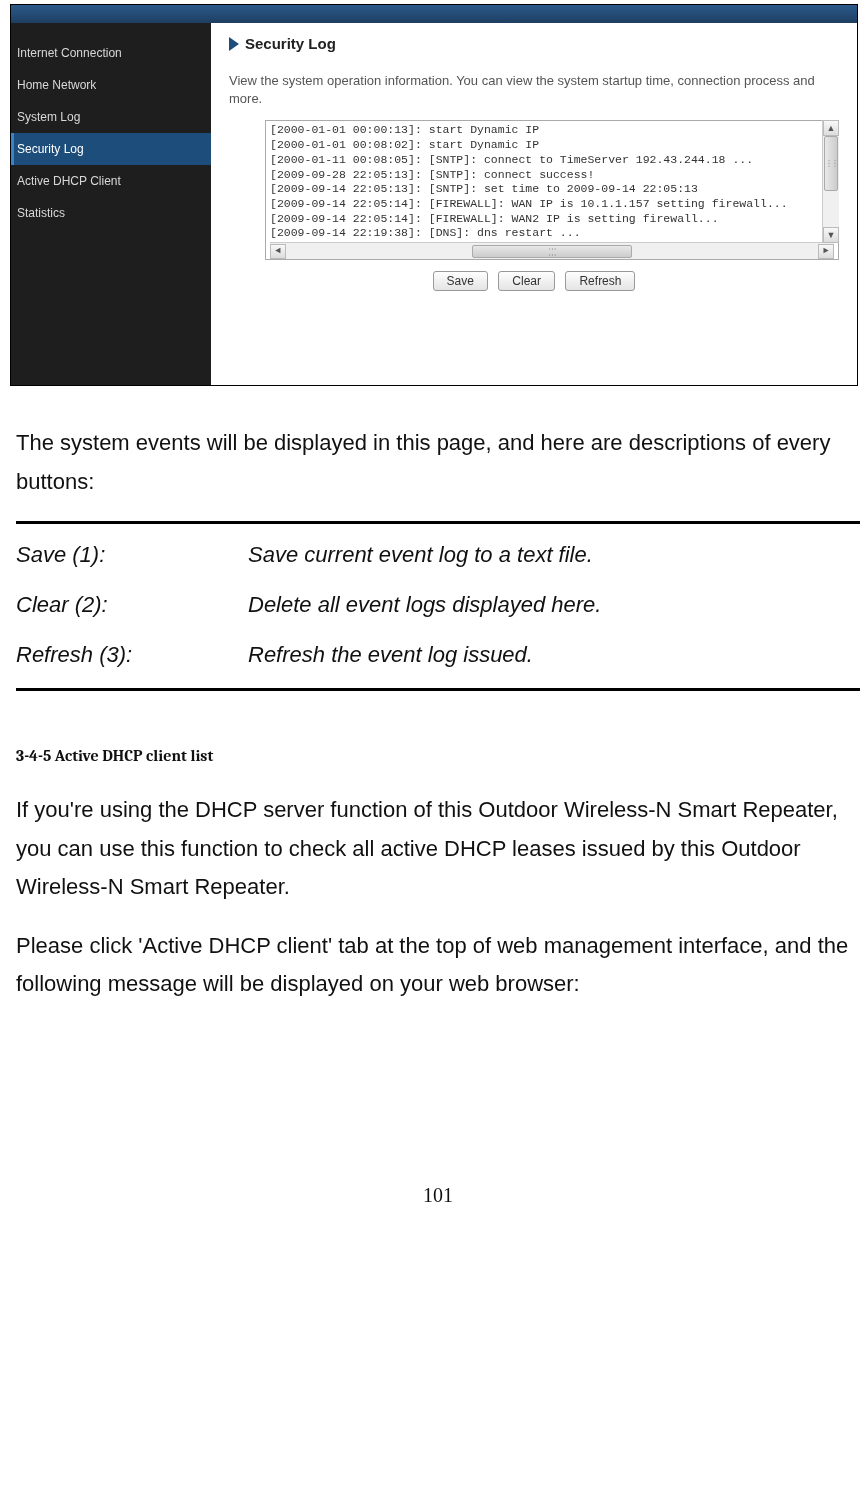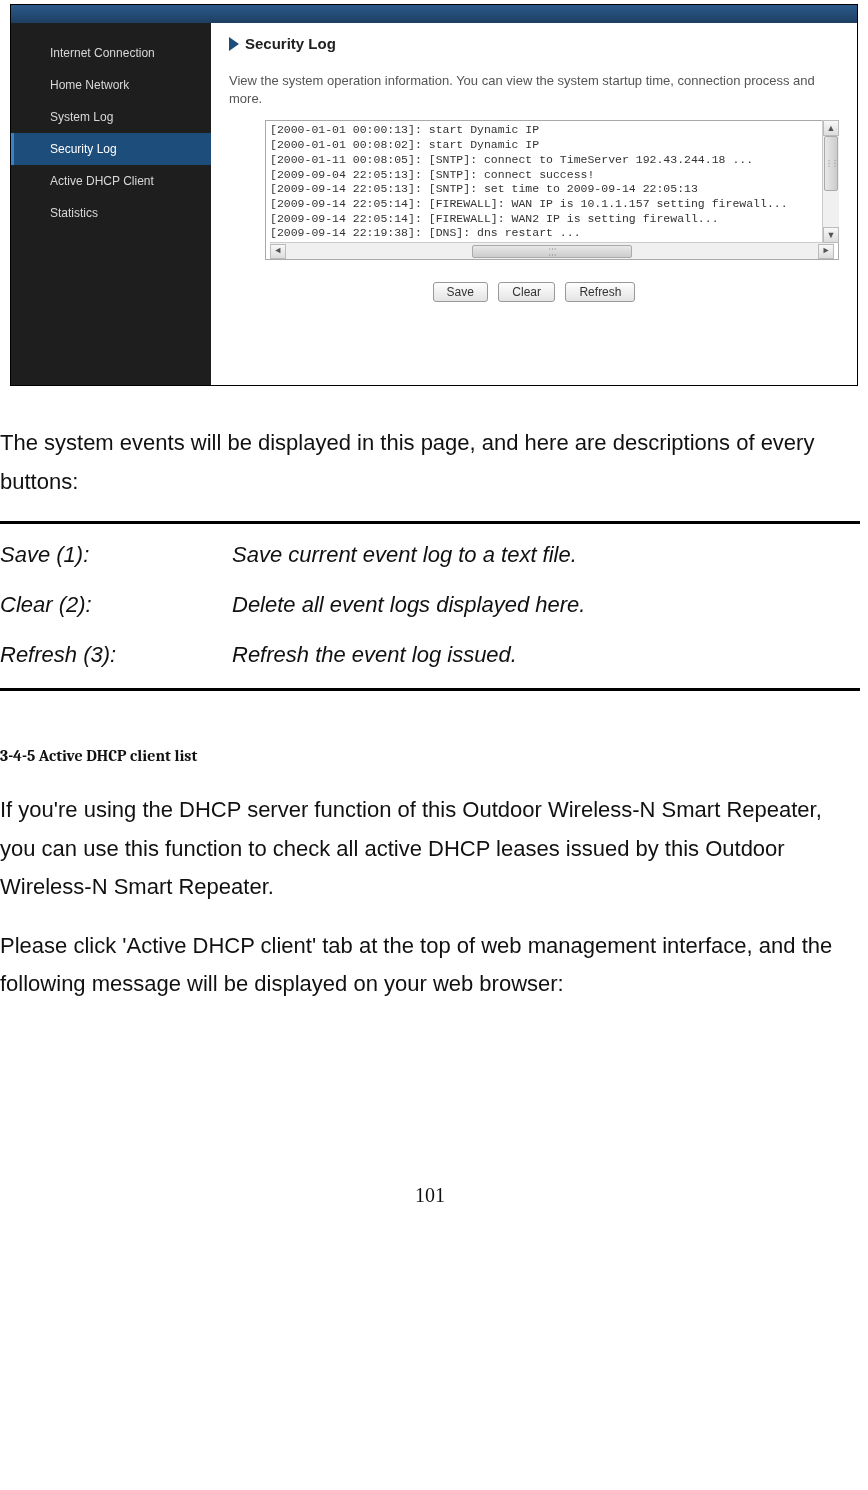--- a/index.html
+++ b/index.html
@@ -3,45 +3,45 @@
   <meta charset="utf-8">
   <style>
     * { box-sizing: border-box; margin: 0; padding: 0; }
     body { font-family: Arial, Helvetica, sans-serif; background: #fff; color: #000; width: 868px; }
     
     
     .screenshot-border { border: 1px solid #000; margin: 4px 10px 0 10px; }
     .top-bar { height: 18px; background: linear-gradient(to bottom, #2b5a8a, #1e3e62); }
     .router-ui { display: flex; background: #fff; }
     .sidebar { width: 200px; background: #1e1e1e; padding: 14px 0 0 0; min-height: 362px; }
-    .sidebar-item { color: #d8d8d8; font-size: 12px; padding: 9px 36px; cursor: pointer; border-left: 3px solid transparent; }
+    .sidebar-item { color: #d8d8d8; font-size: 12px; padding: 9px 3px; cursor: pointer; border-left: 3px solid transparent; }
     .sidebar-item.active { background: #1d4d7a; border-left: 3px solid #3b82c4; color: #fff; }
     .content-pane { flex: 1; padding: 12px 18px 14px 18px; position: relative; }
     .page-header { display: flex; align-items: center; gap: 6px; margin-bottom: 20px; }
     .page-header-arrow { width: 0; height: 0; border-top: 7px solid transparent; border-bottom: 7px solid transparent; border-left: 10px solid #1d4d7a; }
     .page-header-title { font-weight: bold; font-size: 15px; color: #222; }
     .page-desc { font-size: 13px; color: #555; line-height: 1.4; margin-bottom: 12px; }
     .log-container { position: relative; margin-left: 36px; }
     .log-box { border: 1px solid #aaa; background: #fff; font-family: "Courier New", Courier, monospace; font-size: 11.5px; color: #333; padding: 2px 4px 0 4px; line-height: 1.28; white-space: nowrap; overflow: hidden; position: relative; }
     .log-lines { height: 119px; overflow: hidden; }
     .log-hscroll { height: 17px; background: #f0f0f0; border-top: 1px solid #ccc; display:flex; align-items:center; }
     .log-hscroll .arrow-btn { width: 16px; height: 15px; background: linear-gradient(#f8f8f8,#ddd); border:1px solid #bbb; display:flex; align-items:center; justify-content:center; font-size:9px; color:#555;}
     .log-hscroll .track { flex: 1; position: relative; height: 15px; }
     .log-hscroll .thumb { position: absolute; left: 35%; width: 30%; height: 13px; top: 1px; background: linear-gradient(#e8e8e8,#ccc); border:1px solid #aaa; border-radius: 2px; display:flex; align-items:center; justify-content:center;}
     .log-hscroll .thumb::after { content: "⋮⋮"; transform: rotate(90deg); font-size: 8px; color: #888; letter-spacing: -2px;}
     .log-vscroll { position: absolute; right: 0; top: 0; width: 17px; bottom: 17px; background: #f0f0f0; border-left: 1px solid #ccc; display: flex; flex-direction: column; }
     .log-vscroll .arrow-btn { height: 16px; background: linear-gradient(#f8f8f8,#ddd); border:1px solid #bbb; display:flex; align-items:center; justify-content:center; font-size:9px; color:#555;}
     .log-vscroll .vtrack { flex: 1; position: relative; }
     .log-vscroll .vthumb { position: absolute; top: 0; left: 1px; right: 1px; height: 55px; background: linear-gradient(to right,#e8e8e8,#ccc); border:1px solid #aaa; border-radius: 2px; display:flex; align-items:center; justify-content:center;}
     .log-vscroll .vthumb::after { content: "⋮⋮"; font-size: 8px; color: #888; letter-spacing: -2px;}
-    .button-row { text-align: center; margin-top: 22px; }
+    .button-row { text-align: center; margin-top: 11px; }
     .ui-btn { display: inline-block; font-size: 12px; padding: 2px 13px; margin: 0 3px; background: linear-gradient(#fefefe, #e4e4e4); border: 1px solid #999; border-radius: 3px; color: #333; cursor: pointer; }
 
     
-    .doc-body { padding: 38px 8px 0 0; font-size: 22px; color: #111; }
+    .doc-body { padding: 38px 8px 0 16px; font-size: 22px; color: #111; }
     .doc-para { line-height: 1.75; margin-bottom: 20px; }
     .defs-block { border-top: 3px solid #000; border-bottom: 3px solid #000; padding: 18px 0 12px 0; font-style: italic; }
     .def-row { display: flex; margin-bottom: 24px; }
     .def-row:last-child { margin-bottom: 8px; }
     .def-term { width: 232px; flex-shrink: 0; }
     .def-desc { flex: 1; }
     .section-heading { font-family: Cambria, Georgia, 'Times New Roman', serif; font-weight: bold; font-size: 16px; margin: 56px 0 26px 0; }
     .page-number { text-align: center; font-family: 'Times New Roman', Times, serif; font-size: 20px; margin-top: 180px; padding-bottom: 20px; }
   </style>
 </head>
@@ -63,21 +63,21 @@
         <span class="page-header-arrow"></span>
         <span class="page-header-title">Security Log</span>
       </div>
       <div class="page-desc">View the system operation information. You can view the system startup time, connection process and more.</div>
       <div class="log-container">
         <div class="log-box">
           <div class="log-lines">
             <div>[2000-01-01 00:00:13]: start Dynamic IP</div>
             <div>[2000-01-01 00:08:02]: start Dynamic IP</div>
             <div>[2000-01-11 00:08:05]: [SNTP]: connect to TimeServer 192.43.244.18 ...</div>
-            <div>[2009-09-04 22:05:13]: [SNTP]: connect success!</div>
+            <div>[2009-09-28 22:05:13]: [SNTP]: connect success!</div>
             <div>[2009-09-14 22:05:13]: [SNTP]: set time to 2009-09-14 22:05:13</div>
             <div>[2009-09-14 22:05:14]: [FIREWALL]: WAN IP is 10.1.1.157 setting firewall...</div>
             <div>[2009-09-14 22:05:14]: [FIREWALL]: WAN2 IP is setting firewall...</div>
             <div>[2009-09-14 22:19:38]: [DNS]: dns restart ...</div>
             <div>[2009-09-14 22:19:53]: start Dynamic IP</div>
           </div>
           <div class="log-hscroll">
             <div class="arrow-btn">◄</div>
             <div class="track">
                 <div class="thumb"></div>

